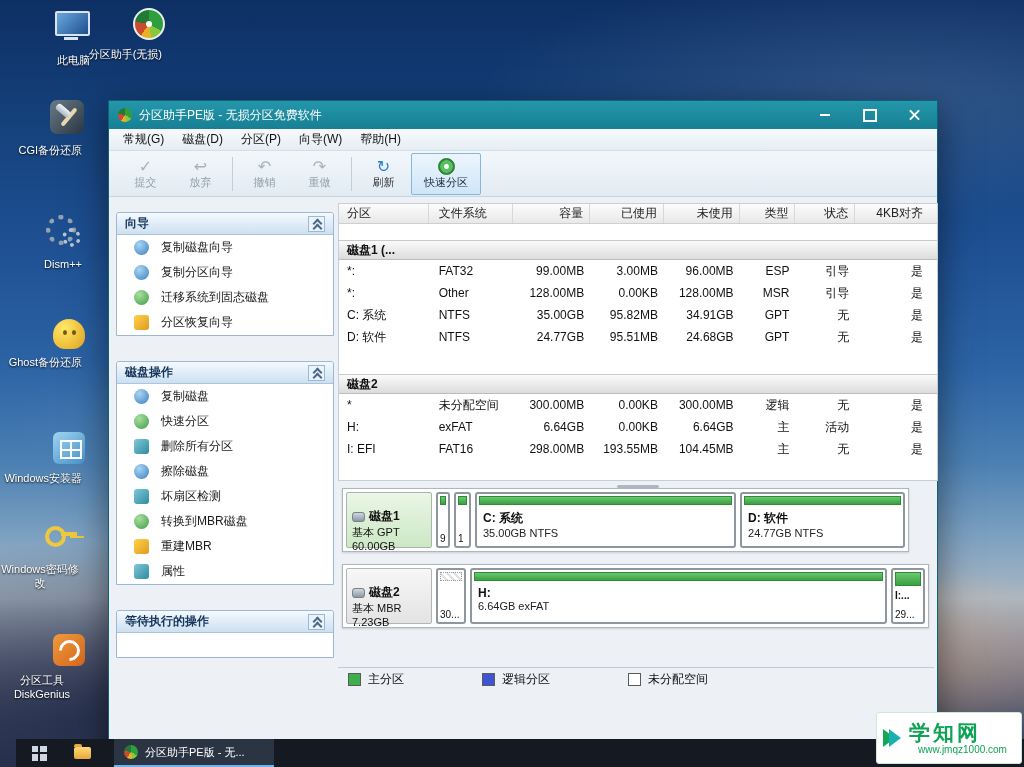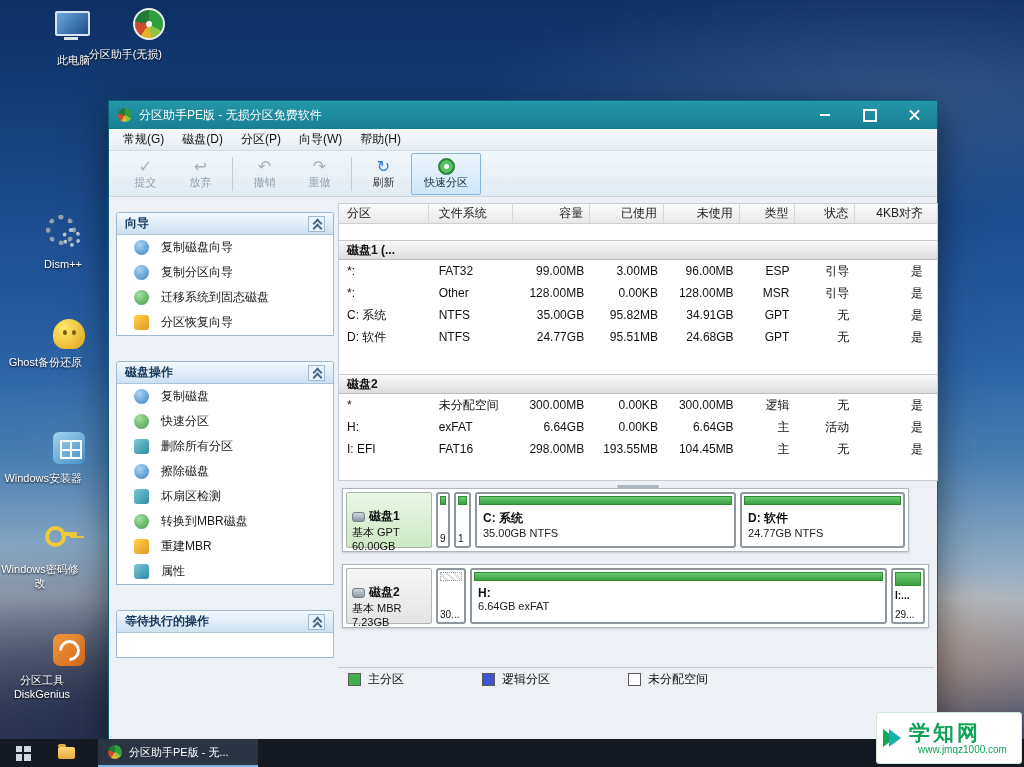--- a/index.html
+++ b/index.html
@@ -125,21 +125,21 @@
   .p-sm { margin-top:auto; font-size:10px; padding:0 2px 2px; white-space:nowrap; color:#111; }
   .p-sm1 { font-size:10px; font-weight:bold; padding:2px 2px 0; white-space:nowrap; color:#111; }
   .ifull { padding-top:18px; }
 
   .legend { position:absolute; left:229px; top:566px; width:596px; height:24px; border-top:1px solid #c4cad0; display:flex; align-items:center; padding-left:10px; }
   .leg { display:flex; align-items:center; gap:7px; margin-right:78px; font-size:12px; color:#111; }
   .swatch { width:13px; height:13px; border:1px solid #5a5a5a; }
   .sw-pri { background:#3fae4c; } .sw-log { background:#4053d0; } .sw-un { background:#fff; }
 
   
-  .taskbar { position:absolute; left:0; right:0; bottom:0; height:28px; background:#141922; display:flex; align-items:stretch; z-index:20; }
+  .taskbar { position:absolute; left:16px; right:0; bottom:0; height:28px; background:#141922; display:flex; align-items:stretch; z-index:20; }
   .tb-start { width:46px; display:flex; align-items:center; justify-content:center; }
   .win-logo { width:15px; height:15px; display:grid; grid-template-columns:1fr 1fr; grid-template-rows:1fr 1fr; gap:2px; }
   .win-logo span { background:#cfd8e0; }
   .tb-exp { width:40px; display:flex; align-items:center; justify-content:center; }
   .folder { width:17px; height:12px; background:linear-gradient(#ffd977,#e8a83c); border-radius:2px; position:relative; }
   .folder::before { content:""; position:absolute; top:-3px; left:0; width:8px; height:3px; background:#e8a83c; border-radius:2px 2px 0 0; }
   .task-app { display:flex; align-items:center; gap:7px; padding:0 10px; margin-left:12px; width:160px;
     background:#2a3442; border-bottom:2px solid #6fb3e8; color:#fff; font-size:11px; white-space:nowrap; overflow:hidden; }
 
   
@@ -158,20 +158,24 @@
 <div class="desktop">
 
   <div class="dicon" style="left:10px;top:8px;">
     <div class="ic ic-tpc"></div>
     <div class="dlab">此电脑</div>
   </div>
   <div class="dicon" style="left:82px;top:6px;">
     <div class="ic ic-pie"></div>
     <div class="dlab">分区助手(无损)</div>
   </div>
+  <div class="dicon" style="left:2px;top:100px;">
+    <div class="ic ic-cgi"></div>
+    <div class="dlab">CGI备份还原</div>
+  </div>
   <div class="dicon" style="left:2px;top:212px;">
     <div class="ic ic-dism"></div>
     <div class="dlab">Dism++</div>
   </div>
   <div class="dicon" style="left:2px;top:316px;">
     <div class="ic ic-ghost"></div>
     <div class="dlab">Ghost备份还原</div>
   </div>
   <div class="dicon" style="left:2px;top:430px;">
     <div class="ic ic-wi"></div>

